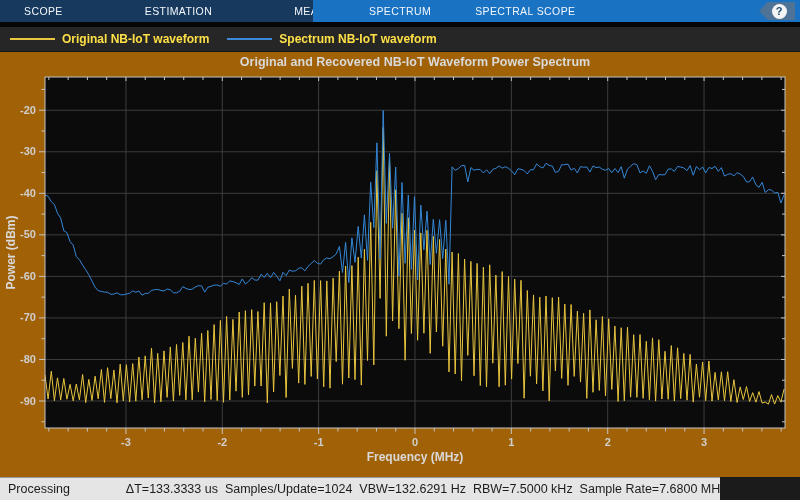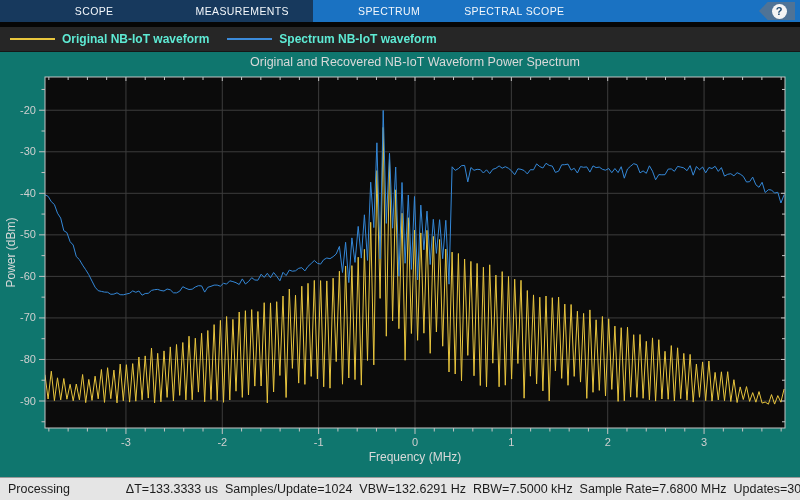--- a/index.html
+++ b/index.html
@@ -4,22 +4,22 @@
 <style>
   html,body{margin:0;padding:0;background:#555;}
   #window{
     position:relative;width:800px;height:500px;overflow:hidden;
     background:#1b1b1b;font-family:"Liberation Sans",sans-serif;
     -webkit-font-smoothing:antialiased;
   }
   
   #tabbar{position:absolute;left:0;top:0;width:800px;height:22px;display:flex;}
   .tabgroup{display:flex;align-items:stretch;height:22px;}
-  #tabgroup-inactive{width:313px;background:#17395d;justify-content:flex-end;gap:34px;}
-  #tabgroup-active{flex:1;background:#1a72c2;justify-content:flex-start;padding-left:23px;}
+  #tabgroup-inactive{width:313px;background:#17395d;justify-content:space-between;gap:34px;}
+  #tabgroup-active{flex:1;background:#1a72c2;justify-content:flex-start;padding-left:34px;}
   .tab{
     display:flex;align-items:center;padding:0 24px;color:#f3f7fb;
     font-size:10.5px;letter-spacing:.4px;white-space:nowrap;cursor:default;
   }
   #tabgroup-active .tab{padding:0 22px;}
   #strip-below-tabs{position:absolute;left:0;top:22px;width:800px;height:5px;background:#060606;}
   
   #help-badge{
     position:absolute;right:5px;top:2px;width:36px;height:18px;
     background:#4f7396;display:flex;align-items:center;justify-content:center;
@@ -30,46 +30,47 @@
     display:flex;align-items:center;justify-content:center;
     font-size:11px;font-weight:bold;color:#1c4870;margin-left:4px;
   }
   
   #legendbar{
     position:absolute;left:0;top:27px;width:800px;height:25px;background:#262626;
     display:flex;align-items:center;border-bottom:1px solid #161616;box-sizing:border-box;
   }
   .legend-item{display:flex;align-items:center;margin-left:10px;cursor:default;}
   .legend-swatch{width:45px;height:0;border-top:2.5px solid #fff;margin-right:7px;}
-  .legend-label{font-size:12px;font-weight:bold;color:#5eead4;white-space:nowrap;}
+  .legend-label{font-size:12px;font-weight:bold;color:#fde047;white-space:nowrap;}
   #legend-item-recovered{margin-left:18px;}
   
-  #figure{position:absolute;left:0;top:52px;width:800px;height:425px;background:#0f766e;}
+  #figure{position:absolute;left:0;top:52px;width:800px;height:425px;background:#a16207;font-weight:bold;}
   #plot-title{
     position:absolute;left:45px;top:3px;width:740px;text-align:center;
     font-size:12.5px;color:#d9d9d9;
   }
   #plot-svg{position:absolute;left:0;top:0;}
   
   #statusbar{
-    position:absolute;left:0;top:477px;width:800px;height:23px;background:#e5e5e5;
+    position:absolute;left:0;top:477px;width:720px;height:23px;background:#e5e5e5;
     border-top:1px solid #9a9a9a;box-sizing:border-box;display:flex;align-items:center;
     overflow:hidden;white-space:nowrap;
   }
   #status-left{font-size:12.5px;color:#1c1c1c;margin-left:8px;}
   #status-metrics{font-size:12.5px;color:#1c1c1c;margin-left:56px;white-space:pre;}
 </style>
 </head>
 <body>
 
 <div id="window">
 
   <div id="tabbar">
     <div id="tabgroup-inactive" class="tabgroup">
       <div class="tab">SCOPE</div>
+      <div class="tab">ESTIMATION</div>
       <div class="tab">MEASUREMENTS</div>
     </div>
     <div id="tabgroup-active" class="tabgroup">
       <div class="tab">SPECTRUM</div>
       <div class="tab">SPECTRAL SCOPE</div>
     </div>
     <div id="help-badge">
       <div id="help-circle">?</div>
     </div>
   </div>

